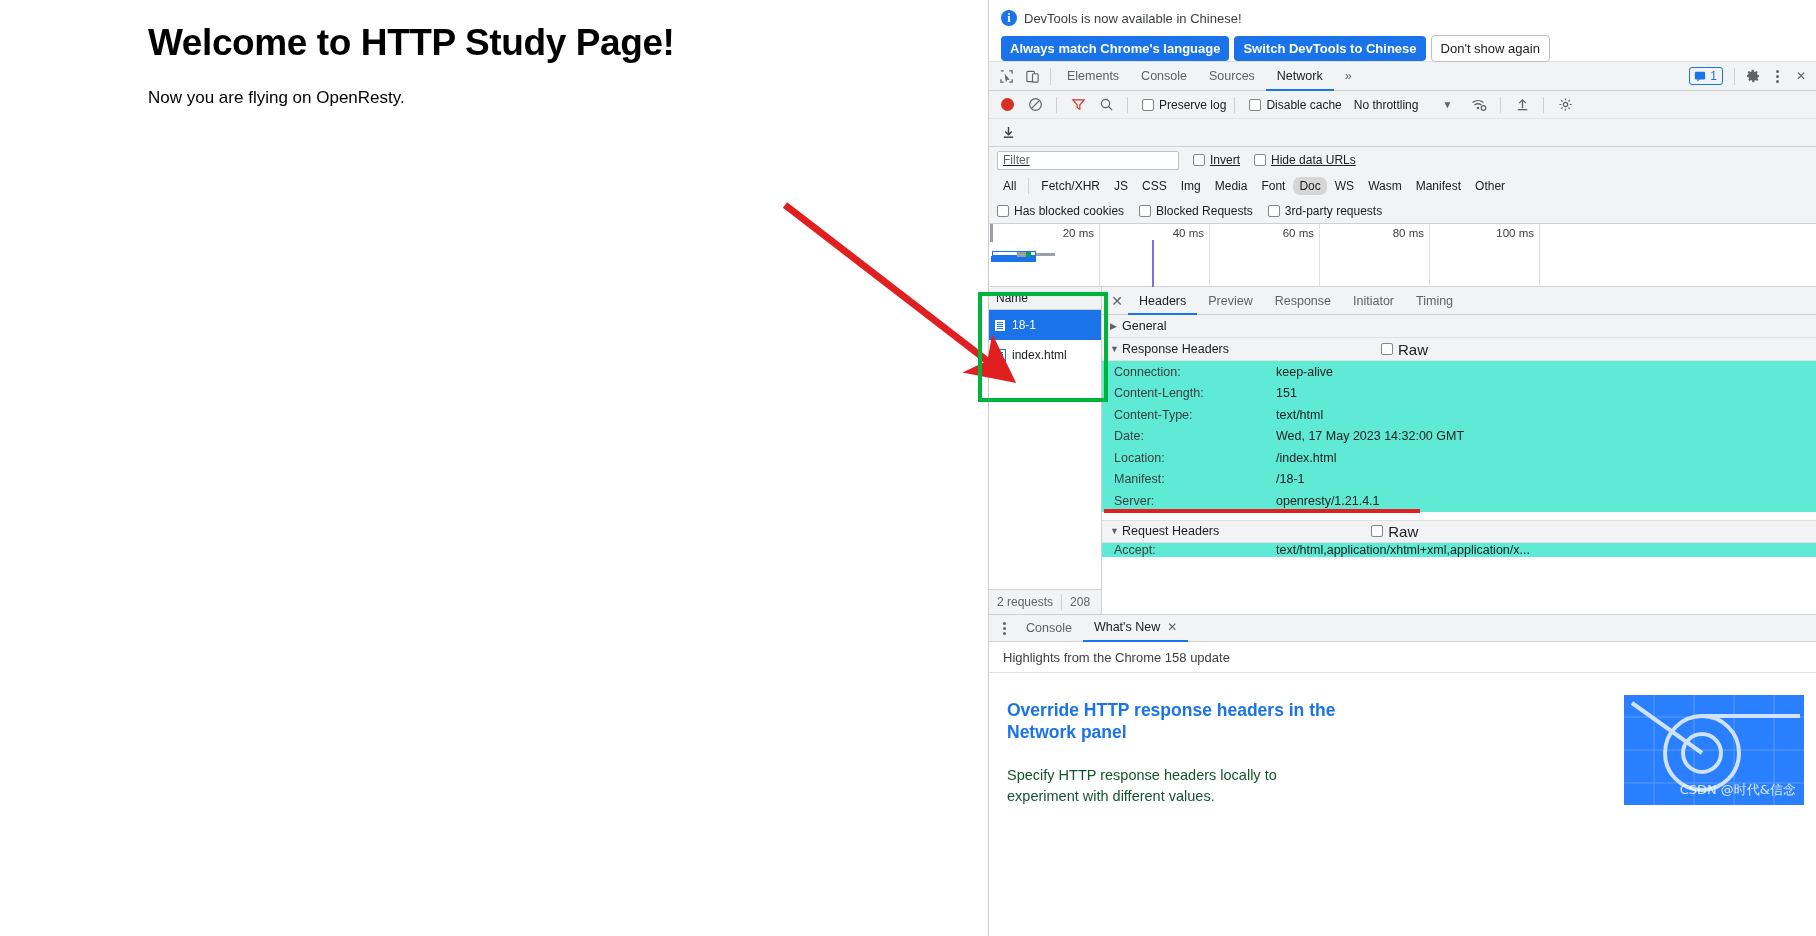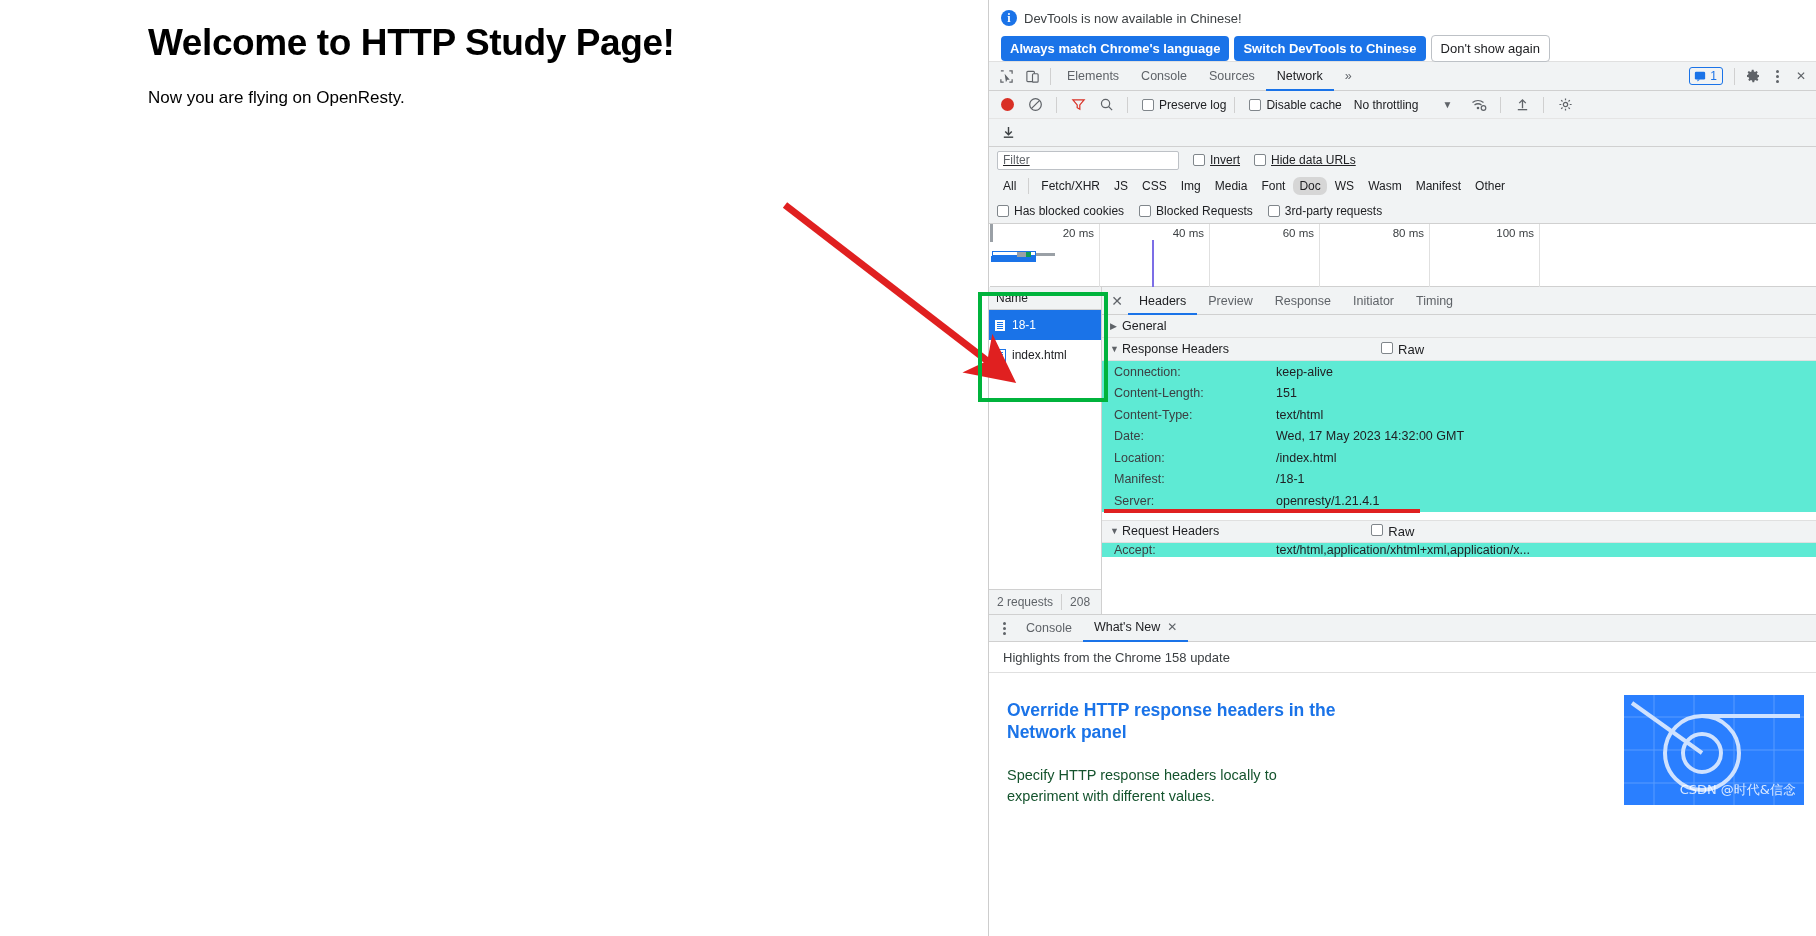--- a/index.html
+++ b/index.html
@@ -244,21 +244,21 @@
   .d-tab.active { color: #202124; border-bottom: 2px solid #1a73e8; }
 
   .sec-head {
     height: 23px; background: #f1f3f4;
     border-bottom: 1px solid #e0e0e0;
     display: flex; align-items: center;
     font-size: 12.5px; color: #202124;
     padding-left: 8px; cursor: pointer;
   }
   .tri { width: 12px; font-size: 9px; color: #5f6368; flex: 0 0 auto; }
-  .raw-box { display: flex; align-items: flex-start; margin-left: 152px; font-size: 13px; }
+  .raw-box { display: flex; align-items: center; margin-left: 152px; font-size: 15px; }
 
   .hdr-rows { background: #5eead4; }
   .hdr-row {
     display: flex; height: 21.5px; align-items: center;
     font-size: 12.5px; padding-left: 12px;
   }
   .hdr-key { width: 162px; color: #3c4043; flex: 0 0 auto; }
   .hdr-val { color: #202124; }
   .hdr-row.clipped { color: #9aa0a6; overflow: hidden; height: 14px; }
 

